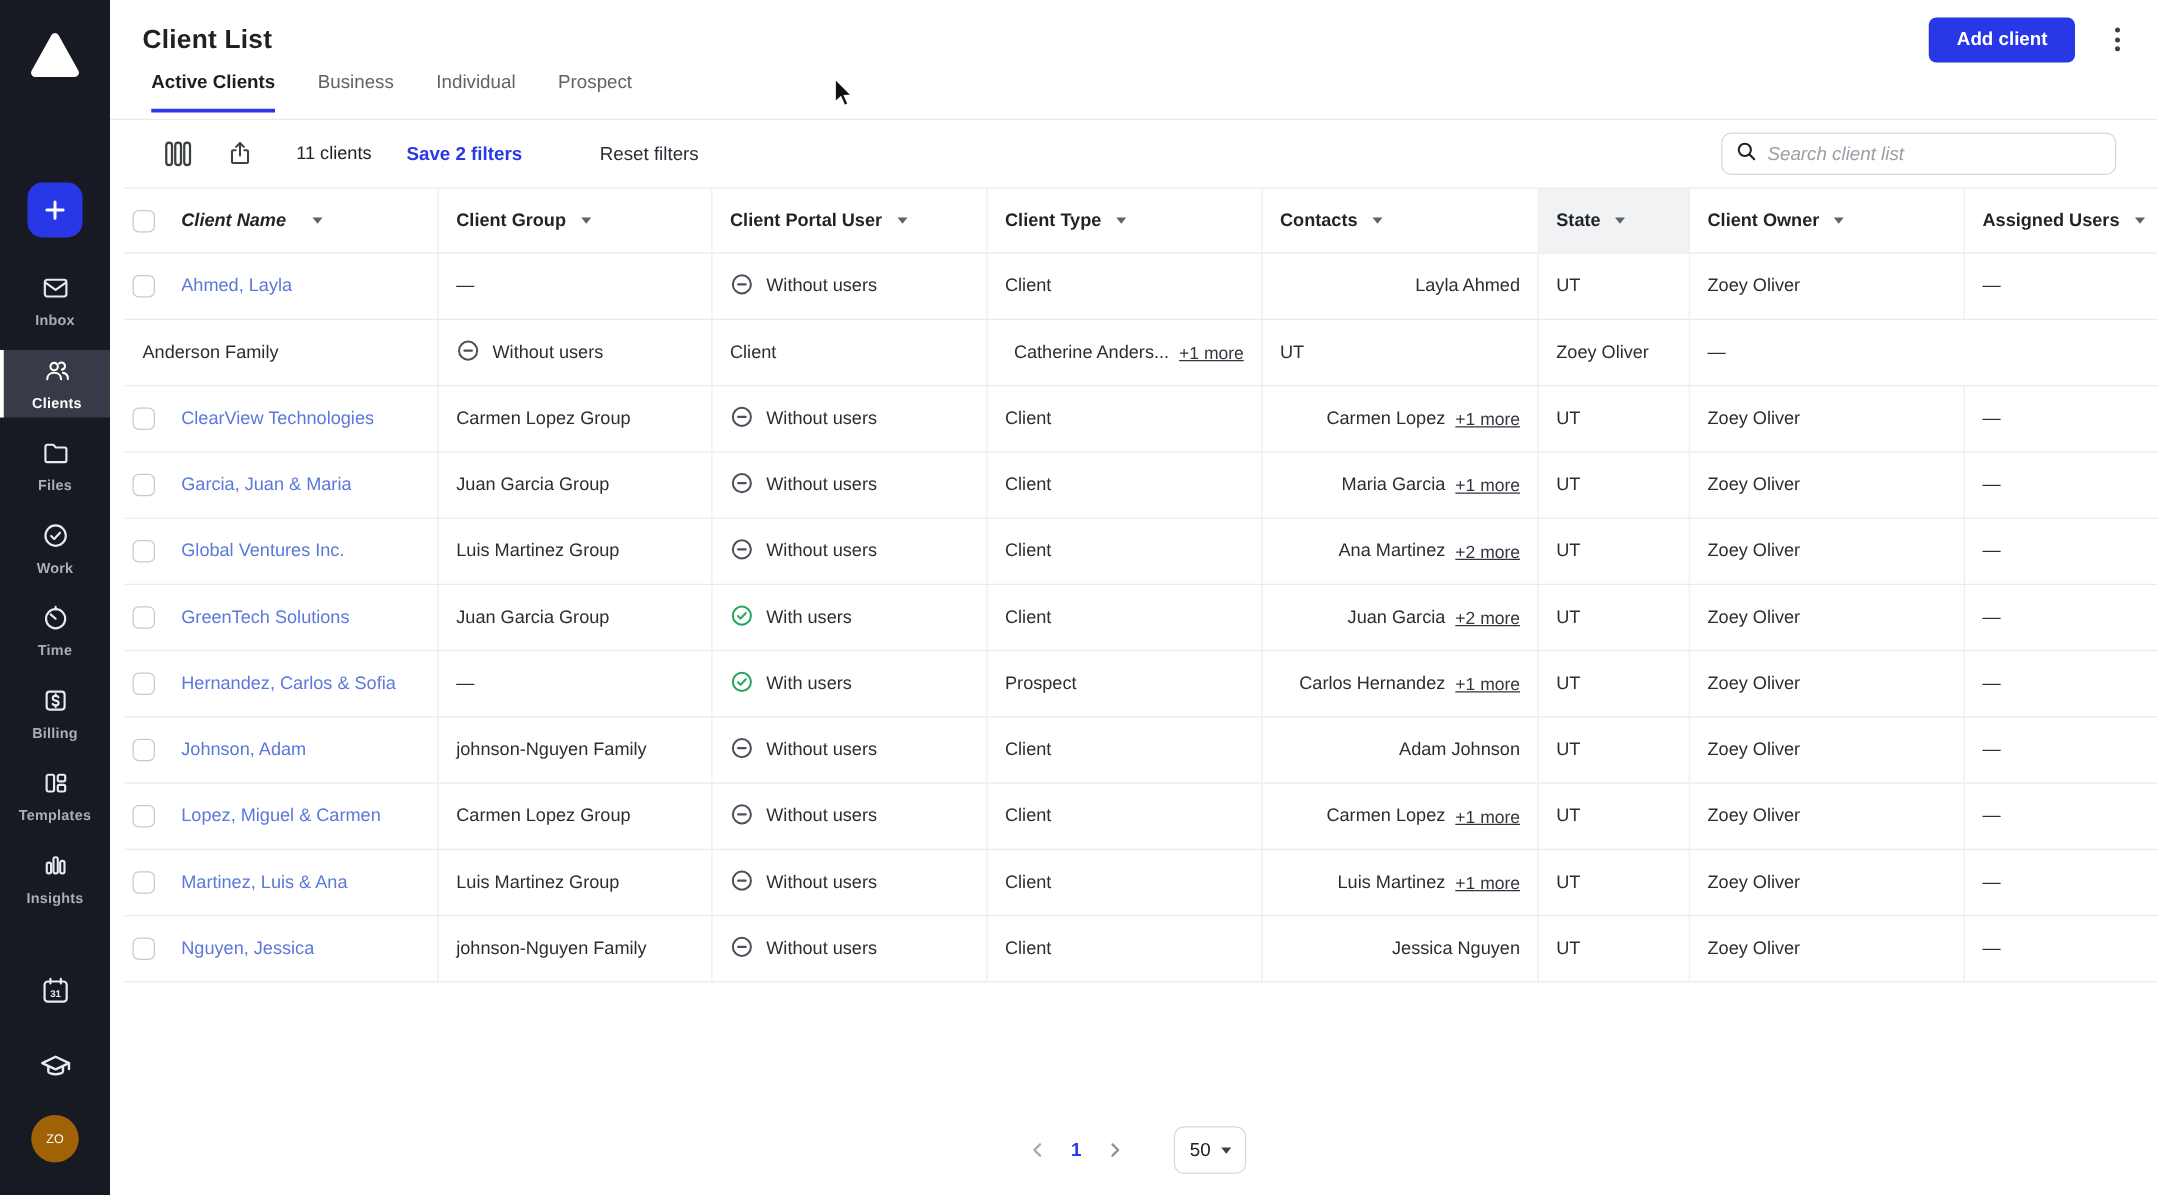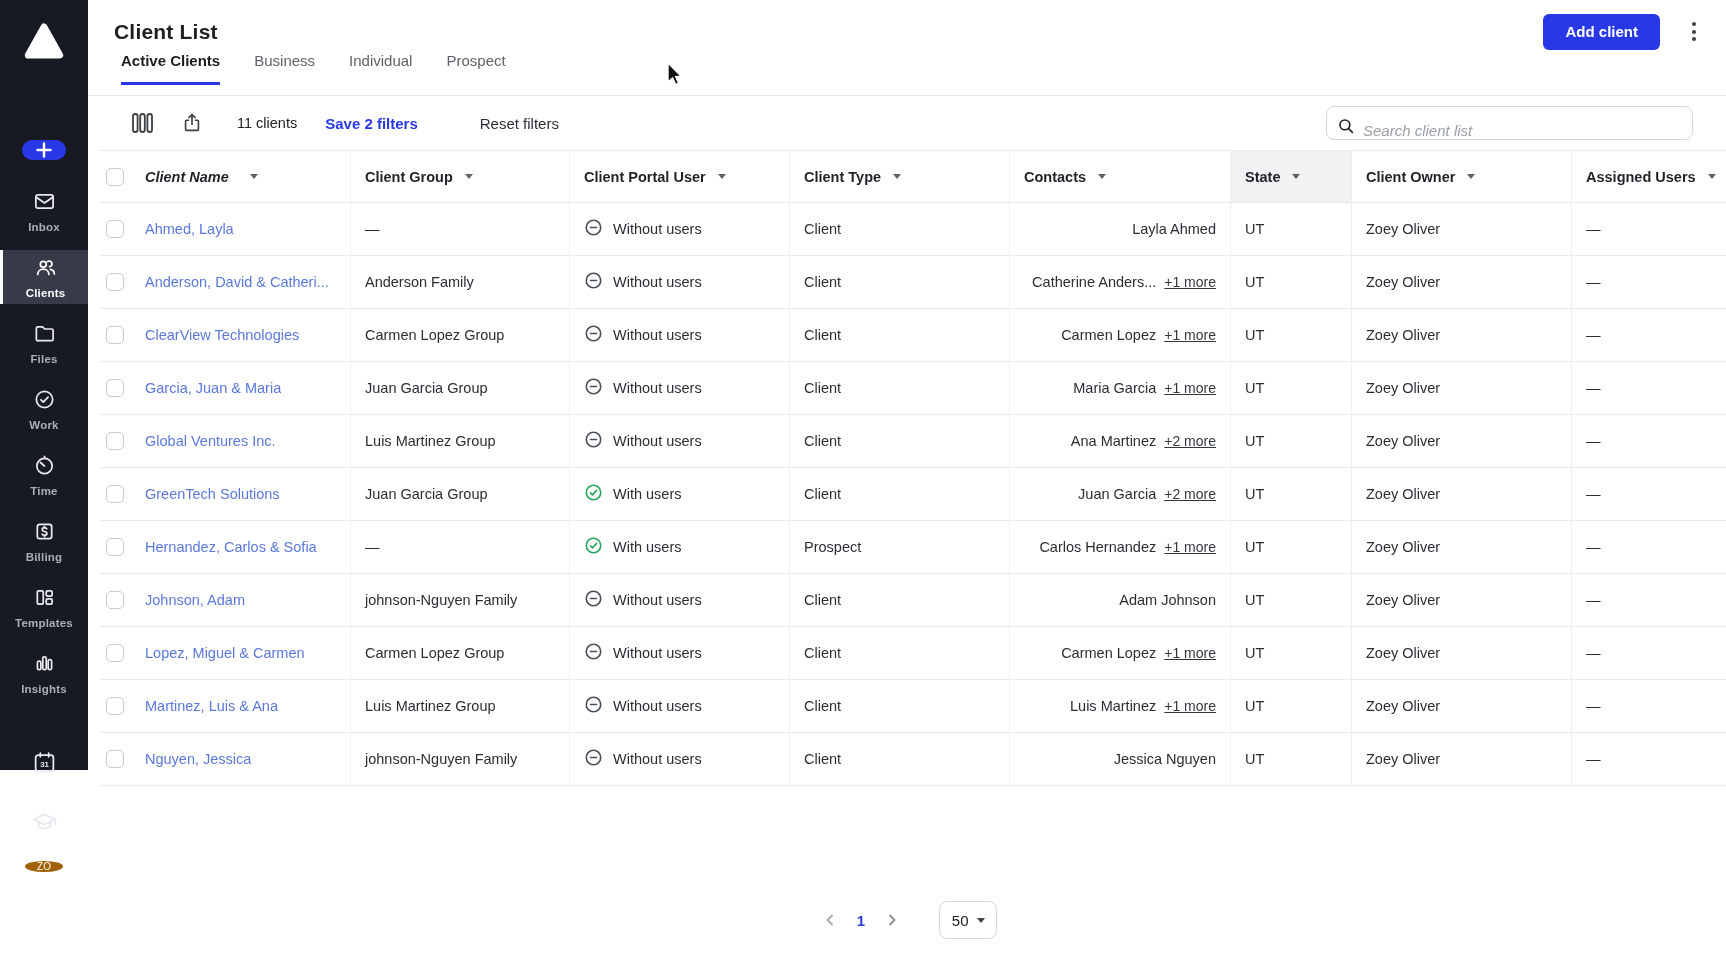--- a/index.html
+++ b/index.html
@@ -1,20 +1,20 @@
 <!DOCTYPE html>
 <html><head>
 <meta charset="utf-8">
 <style>
   * { margin:0; padding:0; box-sizing:border-box; }
   html,body { width:1726px; height:956px; overflow:hidden; background:#fff;
     font-family:"Liberation Sans", sans-serif; color:#202124; }
 
   
-  .sidebar { position:absolute; left:0; top:0; width:88px; height:770px;
+  .sidebar { position:absolute; left:0; top:0; width:88px; height:956px;
     background:#171a23; display:flex; flex-direction:column; align-items:center; }
   .logo { margin-top:22px; width:44px; height:44px; display:flex; align-items:center; justify-content:center; }
   .plus-btn { margin-top:80px; width:44px; height:44px; border-radius:12px; background:#2838e6;
     display:flex; align-items:center; justify-content:center; cursor:pointer; }
   .plus-btn svg { display:block; }
   .nav { margin-top:24px; width:100%; display:flex; flex-direction:column; align-items:center; }
   .nav-item { width:88px; height:54px; margin-bottom:12px; display:flex; flex-direction:column;
     align-items:center; justify-content:center; gap:4px; cursor:pointer; }
   .nav-item .lbl { font-size:11.5px; font-weight:700; color:#a9aeb9; letter-spacing:.2px; }
   .nav-item.active { background:#363b47; border-left:3px solid #ffffff; }
@@ -28,33 +28,33 @@
   .main { position:absolute; left:88px; top:0; width:1638px; height:956px; background:#fff; }
   .page-head { display:flex; align-items:center; justify-content:space-between; padding:11px 24px 0 26px; height:52px; }
   .page-title { font-size:21px; font-weight:700; letter-spacing:.2px; }
   .head-right { display:flex; align-items:center; gap:26px; }
   .add-btn { background:#2838e6; color:#fff; border:none; border-radius:6px; height:36px;
     padding:0 22px; font-size:15px; font-weight:700; font-family:inherit; cursor:pointer; }
   .kebab { display:flex; flex-direction:column; gap:3.5px; padding:6px; cursor:pointer; }
   .kebab i { width:4px; height:4px; border-radius:50%; background:#3c4043; }
 
   
-  .tabs { display:flex; gap:34px; padding-left:33px; border-bottom:1px solid #e7e9ec; height:44px; align-items:flex-start; }
+  .tabs { display:flex; gap:34px; padding-left:33px; border-bottom:1px solid #e7e9ec; height:44px; align-items:center; }
   .tab { font-size:15px; color:#5f6368; padding-bottom:13px; border-bottom:3px solid transparent; cursor:pointer; }
   .tab.active { color:#1c1e21; font-weight:700; border-bottom-color:#2838e6; }
 
   
   .toolbar { height:54px; display:flex; align-items:center; padding-left:42px; padding-right:33px; }
   .tool-ic { display:flex; align-items:center; cursor:pointer; }
   .tool-ic + .tool-ic { margin-left:26px; }
   .client-count { margin-left:34px; font-size:14.5px; color:#202124; }
   .save-filters { margin-left:28px; font-size:15px; font-weight:600; color:#2838e6; cursor:pointer; }
   .reset-filters { margin-left:62px; font-size:15px; color:#2a2e34; cursor:pointer; }
-  .search-box { margin-left:auto; width:367px; height:34px; border:1px solid #d4d7dc; border-radius:8px;
-    display:flex; align-items:flex-end; padding:0 10px; gap:8px; background:#fff; }
+  .search-box { margin-left:auto; width:316px; height:34px; border:1px solid #d4d7dc; border-radius:8px;
+    display:flex; align-items:center; padding:0 10px; gap:8px; background:#fff; }
   .search-box input { border:none; outline:none; flex:1; font-size:15px; font-style:italic;
     color:#3c4043; font-family:inherit; background:transparent; }
   .search-box input::placeholder { color:#9aa0a6; font-style:italic; }
 
   
   .table { margin-left:12px; --cols:251px 219px 220px 220px 221px 121px 220px minmax(0,1fr); }
   .thead { display:grid; grid-template-columns:var(--cols); height:53px;
     border-top:1px solid #e7e9ec; border-bottom:1px solid #e7e9ec; }
   .th { display:flex; align-items:center; padding-left:14px; gap:12px; font-size:14.5px; font-weight:700;
     color:#1f2227; border-right:1px solid #edeef0; }
@@ -305,24 +305,20 @@
     <div class="td contacts">
       <span>Layla Ahmed</span>
 
     </div>
     <div class="td">UT</div>
     <div class="td">Zoey Oliver</div>
     <div class="td">—</div>
   </div>
 
   <div class="tr">
-    <div class="td first">
-      <span class="checkbox"></span>
-      <span class="name-link">Anderson, David &amp; Catheri...</span>
-    </div>
     <div class="td">Anderson Family</div>
     <div class="td portal">
       <span>
         <svg width="19" height="19" viewBox="0 0 20 20" fill="none" stroke="#4b5158" stroke-width="1.7" stroke-linecap="round">
                 <circle cx="10" cy="10" r="7.6"></circle>
                 <path d="M6.8 10h6.4"></path>
               </svg>
       </span>
 
       <span>Without users</span>

